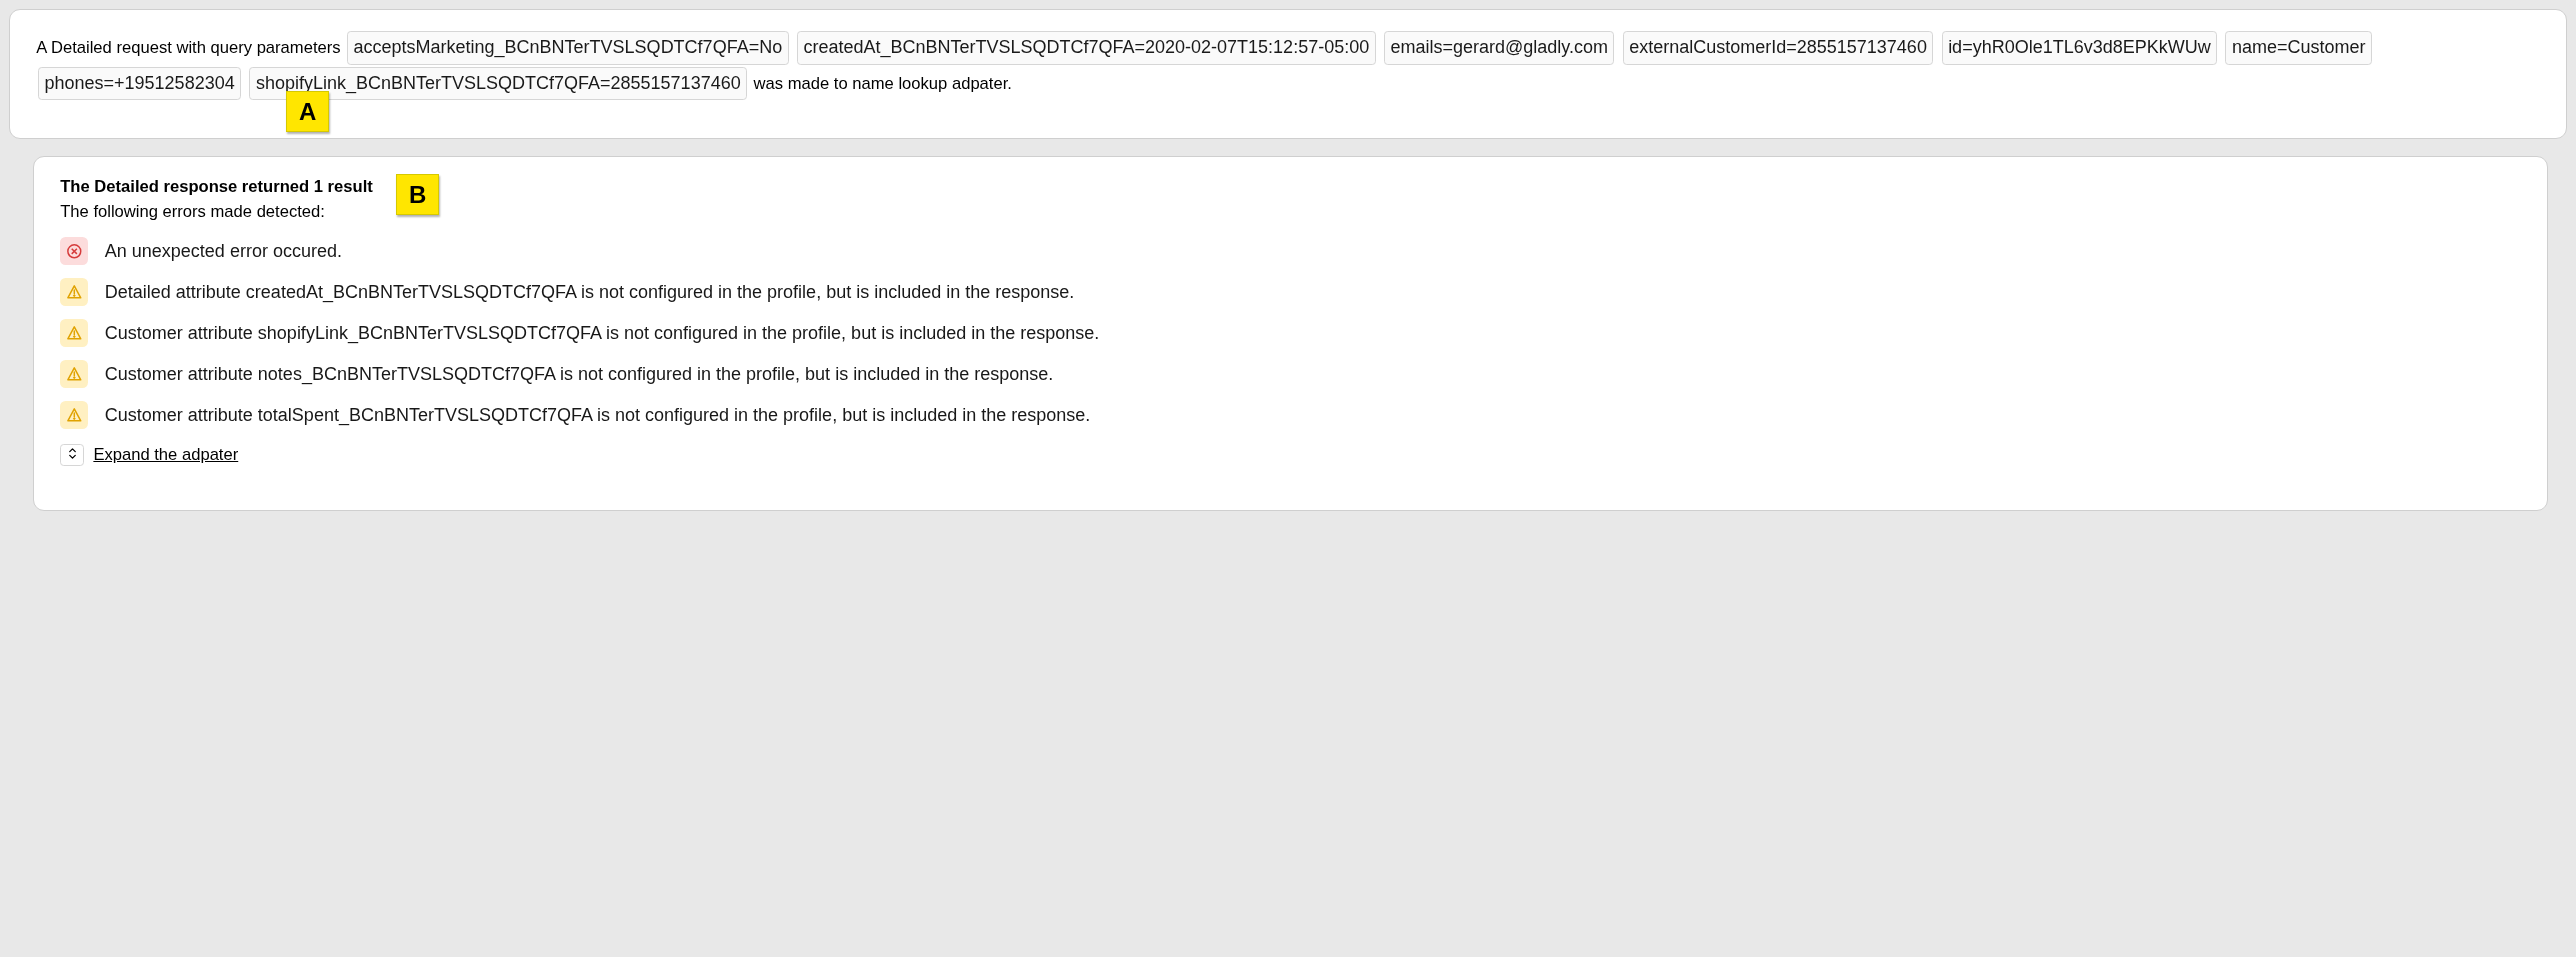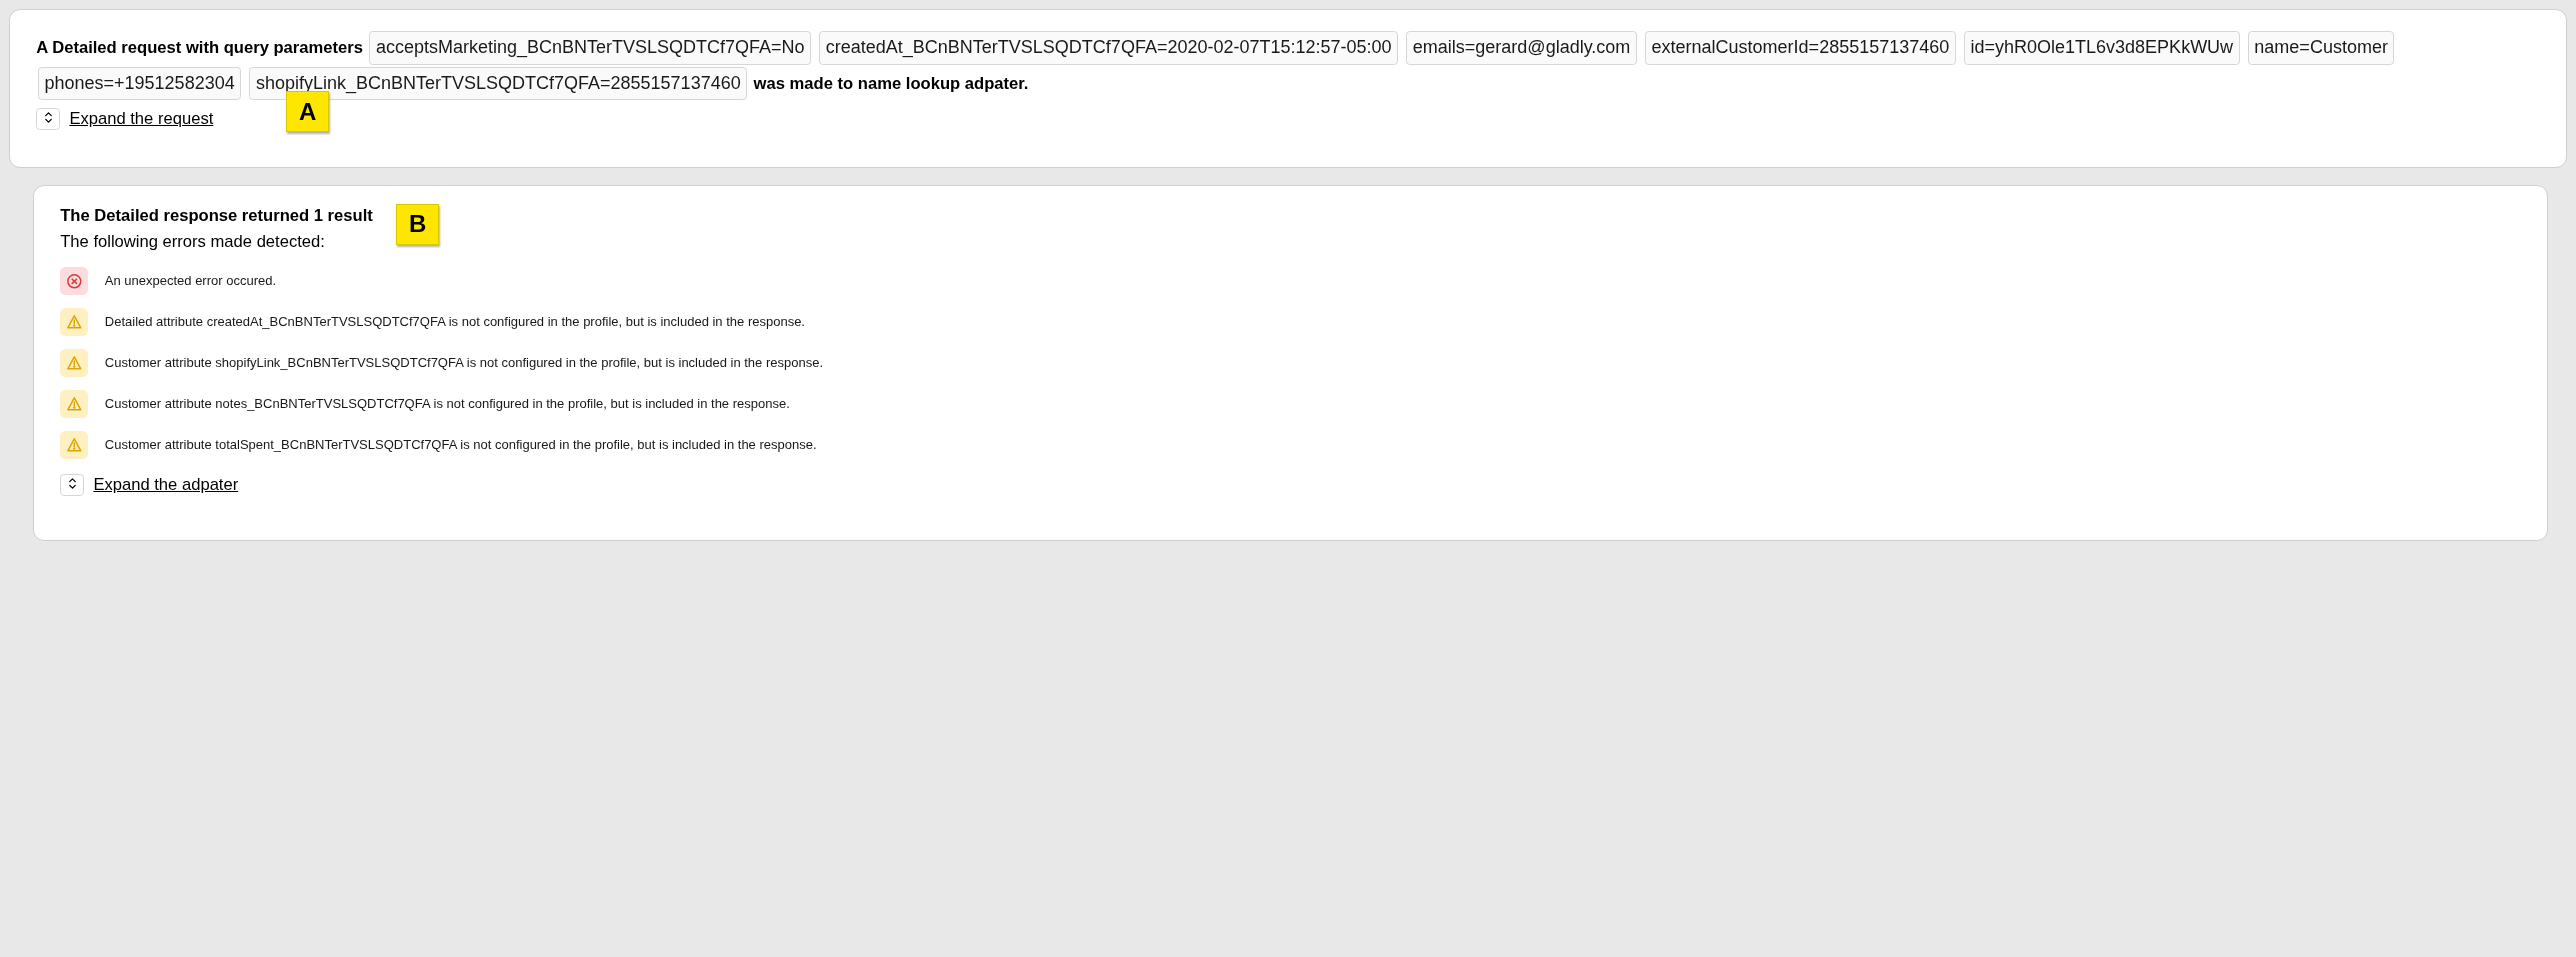--- a/index.html
+++ b/index.html
@@ -19,21 +19,21 @@
       position: relative;
     }
     .card-inner {
       margin-left: 24px;
       margin-right: 19px;
     }
     .request-text {
       line-height: 1.75;
       font-size: 16.6px;
     }
-    .bold { font-weight: 700; }
+    .bold { font-weight: 400; }
     .param-tag {
       display: inline-block;
       border: 0.9px solid #d6d6d6;
       background: #fafafa;
       border-radius: 3.7px;
       padding: 0 5.5px;
       margin: 0.9px 1.8px;
       font-weight: 400;
       font-size: 18px;
       color: #1a1a1a;
@@ -89,43 +89,33 @@
       display: flex; align-items: center; justify-content: center;
       flex-shrink: 0;
     }
     .alert-icon.error { background: #fcdcdc; }
     .alert-icon.warn  { background: #fff0c2; }
     .alert-icon.error svg circle { stroke: #d63b3b; fill: none; }
     .alert-icon.error svg path   { stroke: #d63b3b; }
     .alert-icon.warn svg path.tri { stroke: #e0a200; fill: none; }
     .alert-icon.warn svg path.exc,
     .alert-icon.warn svg circle.dot { stroke: #e0a200; fill: #e0a200; }
-    .alert-text { font-size: 13px; color: #181818; }
+    .alert-text { font-size: 18px; color: #181818; }
     .resp-expand { margin-top: 5.5px; }
   </style>
 </head>
 <body>
 
 <div class="card">
   <div class="request-text">
     <span class="bold">A Detailed request with query parameters</span>
     <span id="param-container"> <span class="param-tag">acceptsMarketing_BCnBNTerTVSLSQDTCf7QFA=No</span> <span class="param-tag">createdAt_BCnBNTerTVSLSQDTCf7QFA=2020-02-07T15:12:57-05:00</span> <span class="param-tag">emails=gerard@gladly.com</span> <span class="param-tag">externalCustomerId=2855157137460</span> <span class="param-tag">id=yhR0Ole1TL6v3d8EPKkWUw</span> <span class="param-tag">name=Customer</span> <span class="param-tag">phones=+19512582304</span> <span class="param-tag">shopifyLink_BCnBNTerTVSLSQDTCf7QFA=2855157137460</span> </span>
     <span class="bold">was made to name lookup adpater.</span>
   </div>
 
-  <div class="expand-row">
-    <div class="expand-icon-box">
-      <span>
-        <svg viewBox="0 0 12 14">
-            <path d="M3 5 L6 2 L9 5 M3 9 L6 12 L9 9" stroke="#000" stroke-width="1.4" fill="none" stroke-linecap="round" stroke-linejoin="round"></path>
-          </svg>
-      </span>
-    </div>
-    <span class="expand-link">Expand the request</span>
-  </div>
 
   <div class="annotation annotation-a">A</div>
 </div>
 
 <div class="card card-inner" style="padding-bottom:44px;">
   <div class="resp-title">The Detailed response returned 1 result</div>
   <div class="resp-sub">The following errors made detected:</div>
 
   <div class="alert-list" id="alert-list">
       <div class="alert-row">

